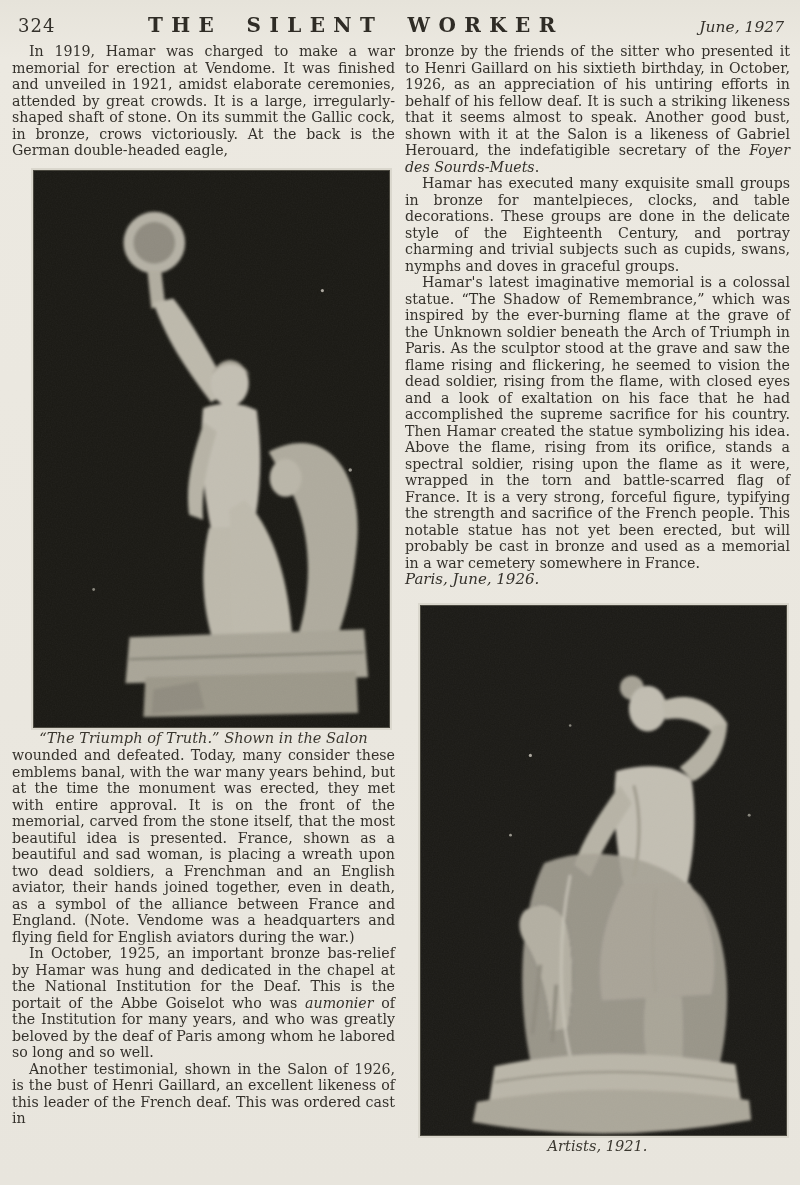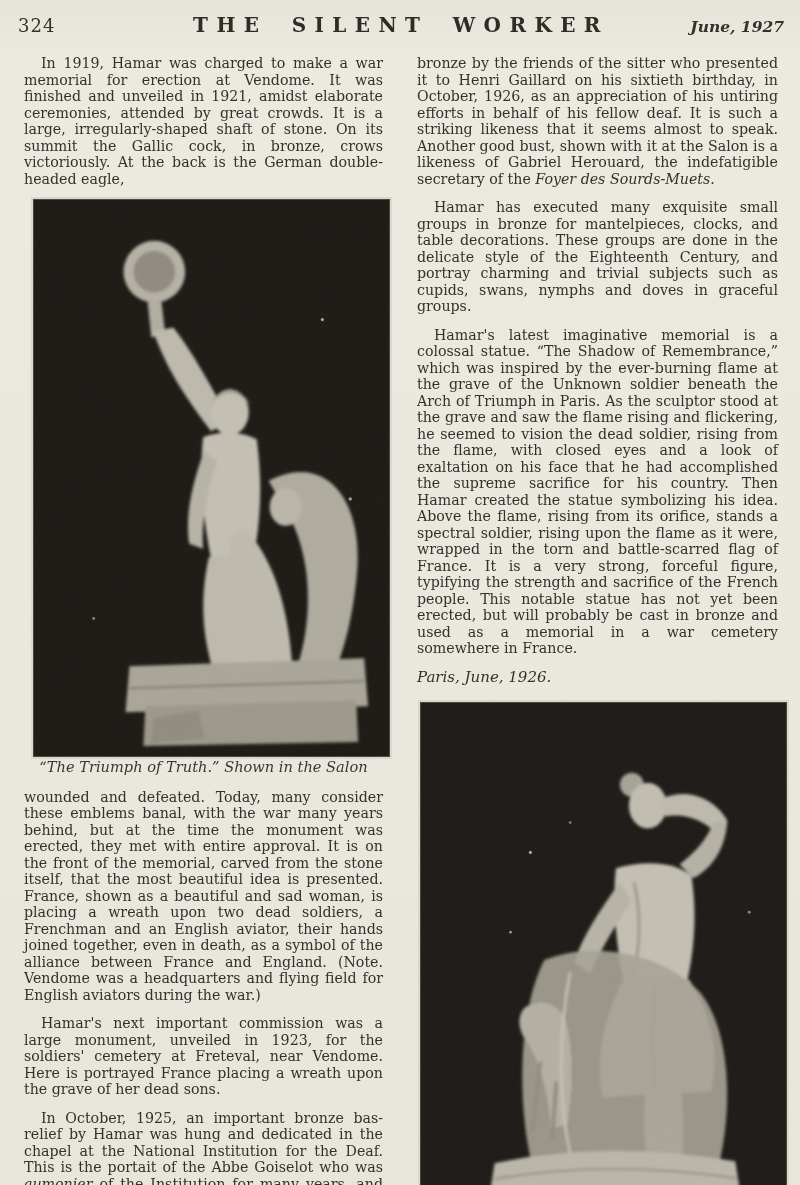--- a/index.html
+++ b/index.html
@@ -12,28 +12,28 @@
   .page{
     position:relative;width:800px;height:1185px;
     background:linear-gradient(180deg,#e6e3da 0%,#ece9e1 5%,#eae7df 60%,#e8e5dd 100%);
   }
   .masthead-row{
     display:flex;align-items:baseline;
     padding:13px 16px 4px 18px;
   }
   .page-num{width:130px;font-size:18px;letter-spacing:1px;}
   .masthead{
-    flex:1;text-align:center;font-size:20px;font-weight:600;
+    flex:1;text-align:left;font-size:20px;font-weight:600;
     letter-spacing:0.42em;word-spacing:0.45em;color:#2f2c26;
   }
-  .issue-date{width:130px;text-align:right;font-style:italic;font-weight:700;font-size:15.5px;}
+  .issue-date{width:130px;text-align:right;font-style:italic;font-weight:400;font-size:15.5px;}
   .columns{display:flex;gap:10px;padding:2px 10px 0 12px;}
   .col{width:383px;font-size:14.2px;line-height:16.5px;text-align:justify;}
   .col-right{width:385px;}
-  .col p{margin:12px;}
+  .col p{margin:0;}
   p.indent{text-indent:17px;}
   p.cont{text-indent:0;}
   .photo{
     background:#191813;border:1px solid #4a483f;box-sizing:border-box;
     box-shadow:0 0 0 2px #dad7cd;
   }
   .photo svg{display:block;width:100%;height:100%;}
   .fig1{width:357px;height:558px;margin:11px 0 0 21px;}
   .fig2{width:367px;height:531px;margin:17px 0 0 15px;}
   .fig-caption{
@@ -111,21 +111,20 @@
           <circle cx="60" cy="420" r="1.4" fill="#cfcbc0" opacity="0.6"></circle>
           <rect width="357" height="558" filter="url(#grain1)" opacity="0.55"></rect>
         </svg>
       </figure>
 
       <div class="fig-caption">
         <span>“The Triumph of Truth.”  Shown in the Salon</span>
       </div>
 
       <p class="cont after-caption">wounded and defeated.  Today, many consider these emblems banal, with the war many years behind, but at the time the monument was erected, they met with entire approval.  It is on the front of the memorial, carved from the stone itself, that the most beautiful idea is presented. France, shown as a beautiful and sad woman, is placing a wreath upon two dead soldiers, a Frenchman and an English aviator, their hands joined together, even in death, as a symbol of the alliance between France and England. (Note.  Vendome was a headquarters and flying field for English aviators during the war.)</p>
-      <p class="indent">Hamar's next important commission was a large monument, unveiled in 1923, for the soldiers' cemetery at Freteval, near Vendome.  Here is portrayed France placing a wreath upon the grave of her dead sons.</p>
       <p class="indent"><span>In October, 1925, an important bronze bas-relief by Hamar was hung and dedicated in the chapel at the National Institution for the Deaf.  This is the portait of the Abbe Goiselot who was </span><i>aumonier</i><span> of the Institution for many years, and who was greatly beloved by the deaf of Paris among whom he labored so long and so well.</span></p>
       <p class="indent">Another testimonial, shown in the Salon of 1926, is the bust of Henri Gaillard, an excellent likeness of this leader of the French deaf.  This was ordered cast in</p>
     </div>
 
     <div class="col col-right">
       <p class="cont"><span>bronze by the friends of the sitter who presented it to Henri Gaillard on his sixtieth birthday, in October, 1926, as an appreciation of his untiring efforts in behalf of his fellow deaf.  It is such a striking likeness that it seems almost to speak.  Another good bust, shown with it at the Salon is a likeness of Gabriel Herouard, the indefatigible secretary of the </span><i>Foyer des Sourds-Muets</i><span>.</span></p>
       <p class="indent">Hamar has executed many exquisite small groups in bronze for mantelpieces, clocks, and table decorations. These groups are done in the delicate style of the Eighteenth Century, and portray charming and trivial subjects such as cupids, swans, nymphs and doves in graceful groups.</p>
       <p class="indent">Hamar's latest imaginative memorial is a colossal statue. “The Shadow of Remembrance,” which was inspired by the ever-burning flame at the grave of the Unknown soldier beneath the Arch of Triumph in Paris.  As the sculptor stood at the grave and saw the flame rising and flickering, he seemed to vision the dead soldier, rising from the flame, with closed eyes and a look of exaltation on his face that he had accomplished the supreme sacrifice for his country.  Then Hamar created the statue symbolizing his idea.  Above the flame, rising from its orifice, stands a spectral soldier, rising upon the flame as it were, wrapped in the torn and battle-scarred flag of France.  It is a very strong, forceful figure, typifying the strength and sacrifice of the French people.  This notable statue has not yet been erected, but will probably be cast in bronze and used as a memorial in a war cemetery somewhere in France.</p>
       <p class="signoff">Paris, June, 1926.</p>
 

